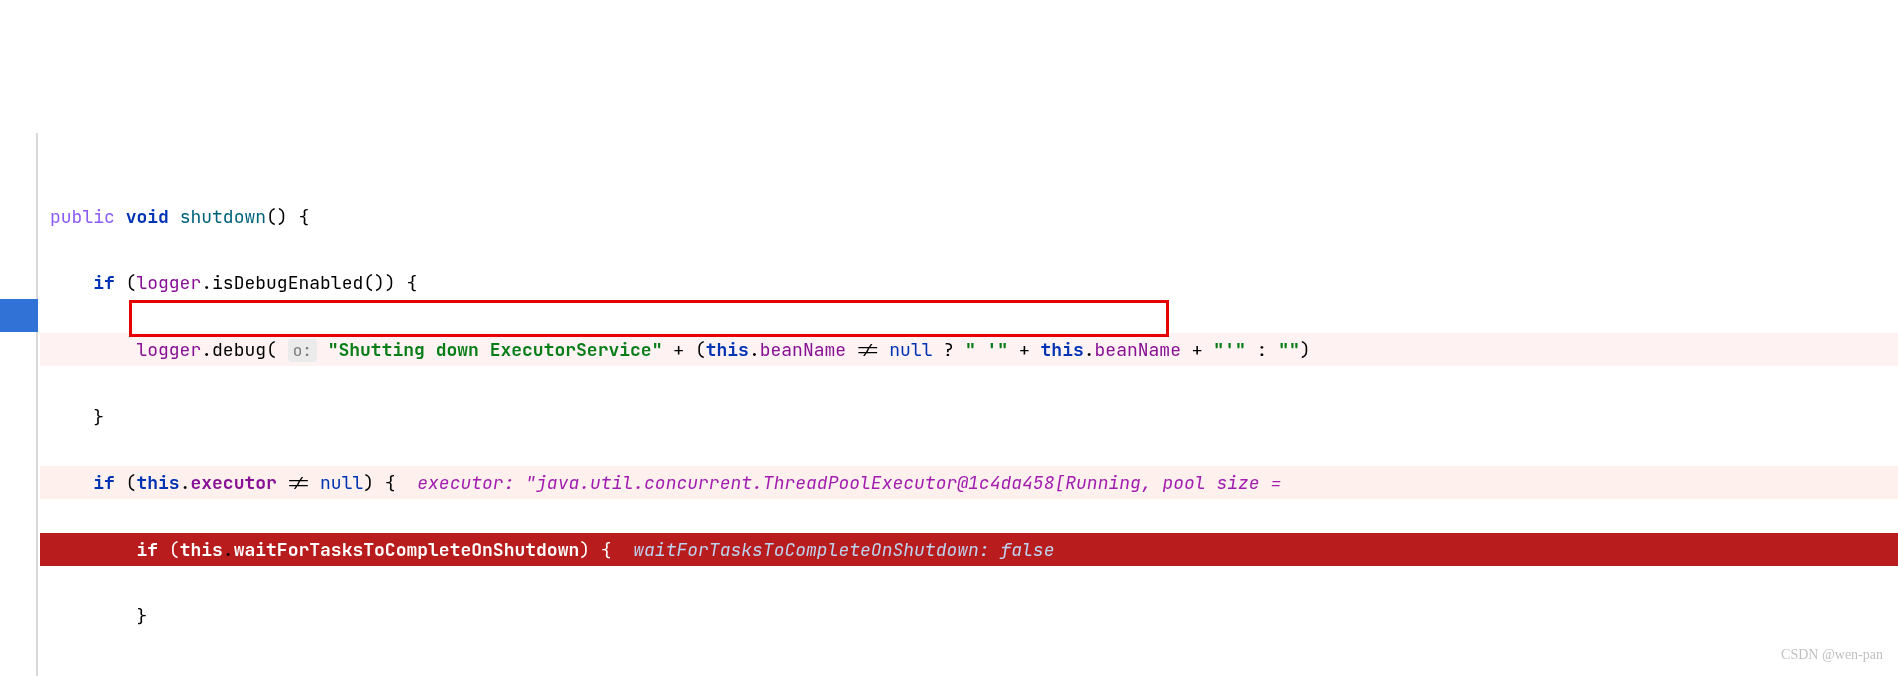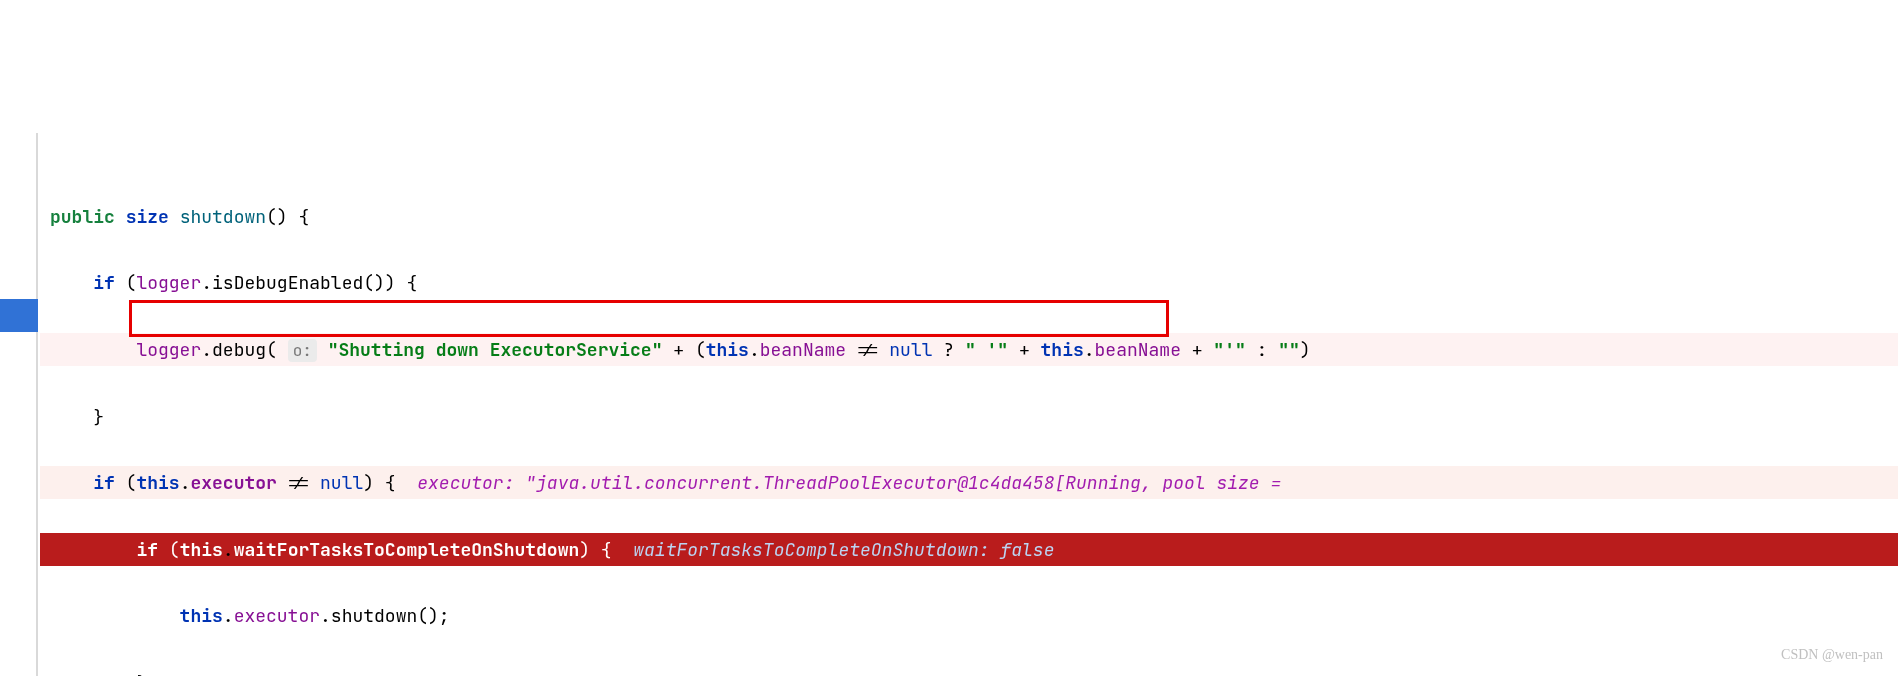--- a/index.html
+++ b/index.html
@@ -25,21 +25,21 @@
       top: 0;
       bottom: 0;
       width: 38px;
       border-right: 2px solid #d9d9d9;
       background: #ffffff;
     }
     .line {
       position: relative;
       padding-left: 10px;
     }
-    .kw-public { color: #15803d; font-weight: bold; }
+    .kw-public { color: #8b5cf6; font-weight: normal; }
     .kw-void { color: #0033b3; font-weight: bold; }
     .kw-if { color: #0033b3; font-weight: bold; }
     .kw-this { color: #0033b3; font-weight: bold; }
     .kw-null { color: #0033b3; font-weight: normal; }
     .method-decl { color: #00627a; }
     .field { color: #871094; }
     .field-bold { color: #871094; font-weight: bold; }
     .string { color: #067d17; font-weight: bold; }
     .plain { color: #000000; }
     .paren { color: #000000; }
@@ -103,27 +103,26 @@
   </style>
 </head>
 <body>
 
 
 
 <div class="code-container">
   <div class="gutter">
     <div class="gutter-arrow-highlighted" style="top: 166px;"></div>
   </div>
-<div class="line"><span class="kw-public">public</span> <span class="kw-void">size</span> <span class="method-decl">shutdown</span><span class="paren">()</span><span class="brace"> {</span></div>
+<div class="line"><span class="kw-public">public</span> <span class="kw-void">void</span> <span class="method-decl">shutdown</span><span class="paren">()</span><span class="brace"> {</span></div>
 <div class="line">    <span class="kw-if">if</span><span class="paren"> (</span><span class="field">logger</span><span class="plain">.</span><span class="plain">isDebugEnabled</span><span class="paren">()</span><span class="paren">)</span><span class="brace"> {</span></div>
 <div class="line line-3-bg">        <span class="field">logger</span><span class="plain">.</span><span class="plain">debug</span><span class="paren">(</span> <span class="hint-param">o:</span> <span class="string">"Shutting down ExecutorService"</span><span class="plain"> + (</span><span class="kw-this">this</span><span class="plain">.</span><span class="field">beanName</span><span class="plain"> != </span><span class="kw-null">null</span><span class="plain"> ? </span><span class="string">" '"</span><span class="plain"> + </span><span class="kw-this">this</span><span class="plain">.</span><span class="field">beanName</span><span class="plain"> + </span><span class="string">"'"</span><span class="plain"> : </span><span class="string">""</span><span class="paren">)</span></div>
 <div class="line">    <span class="brace">}</span></div>
 <div class="line line-4-bg">    <span class="kw-if">if</span><span class="paren"> (</span><span class="kw-this">this</span><span class="plain">.</span><span class="field-bold">executor</span><span class="plain"> != </span><span class="kw-null">null</span><span class="paren">)</span><span class="brace"> {</span><span class="hint">  executor: "java.util.concurrent.ThreadPoolExecutor@1c4da458[Running, pool size = </span></div>
 <div class="line line-highlighted">        <span class="kw-if">if</span><span class="paren"> (</span><span class="kw-this">this</span><span class="plain">.</span><span class="field-bold">waitForTasksToCompleteOnShutdown</span><span class="paren">)</span><span class="brace"> {</span><span class="hint">  waitForTasksToCompleteOnShutdown: false</span></div>
-<div class="line">            <span class="kw-this">this</span><span class="plain">.</span><span class="field">executor</span><span class="plain">.</span><span class="plain">shutdown</span><span class="paren">();</span></div>
 <div class="line">        <span class="brace">}</span></div>
 
 
 
 
 
 
 
 
   <div class="red-box" style="top: 167px; left: 129px; width: 1040px; height: 37px;"></div>

